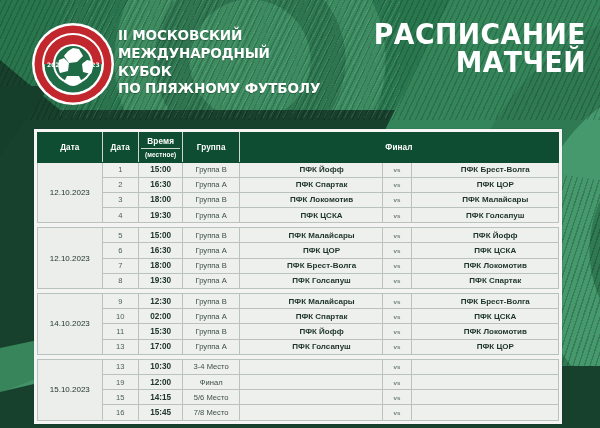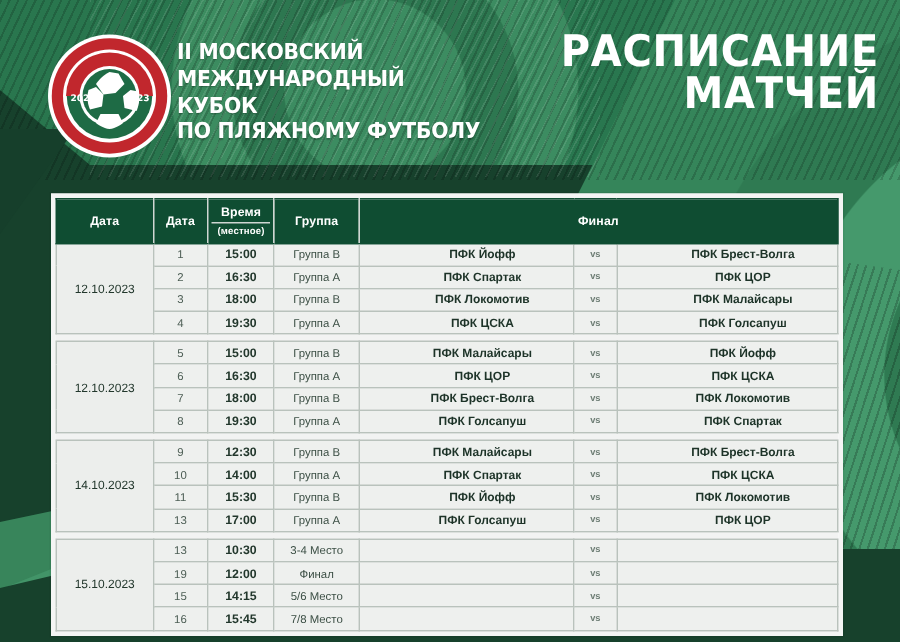--- a/index.html
+++ b/index.html
@@ -255,21 +255,21 @@
           <td class="date" rowspan="4">14.10.2023</td>
           <td class="num">9</td>
           <td class="time">12:30</td>
           <td class="grp">Группа B</td>
           <td class="team">ПФК Малайсары</td>
           <td class="vs">vs</td>
           <td class="team">ПФК Брест-Волга</td>
         </tr>
         <tr>
           <td class="num">10</td>
-          <td class="time">14:00</td>
+          <td class="time">02:00</td>
           <td class="grp">Группа A</td>
           <td class="team">ПФК Спартак</td>
           <td class="vs">vs</td>
           <td class="team">ПФК ЦСКА</td>
         </tr>
         <tr>
           <td class="num">11</td>
           <td class="time">15:30</td>
           <td class="grp">Группа B</td>
           <td class="team">ПФК Йофф</td>

